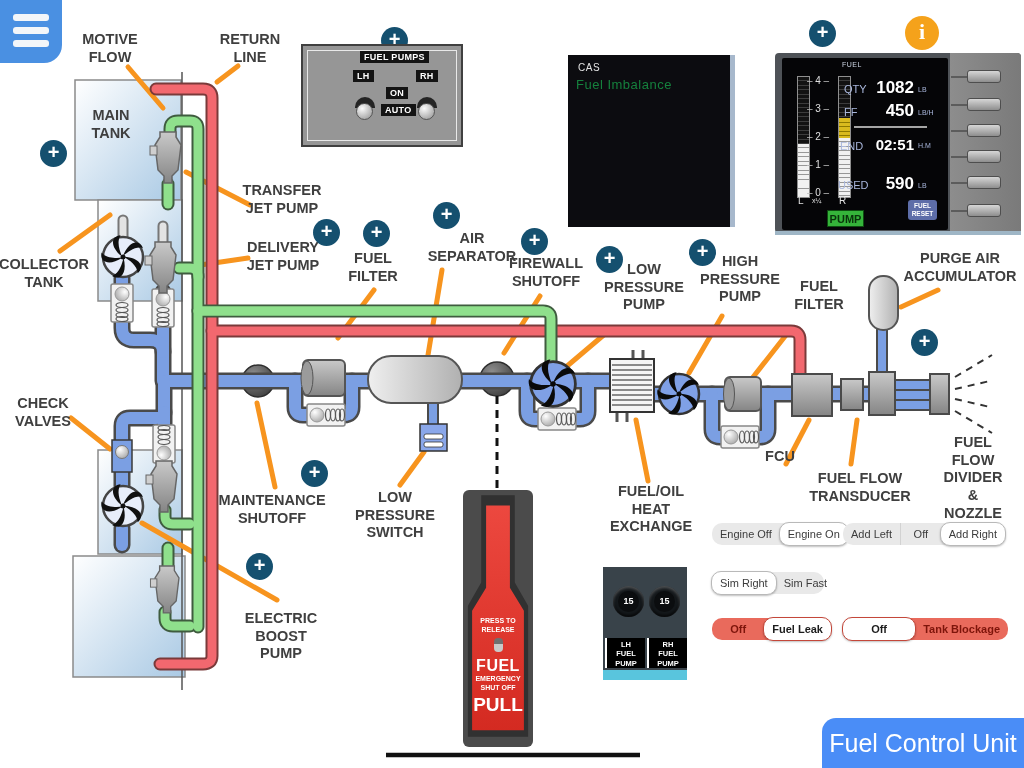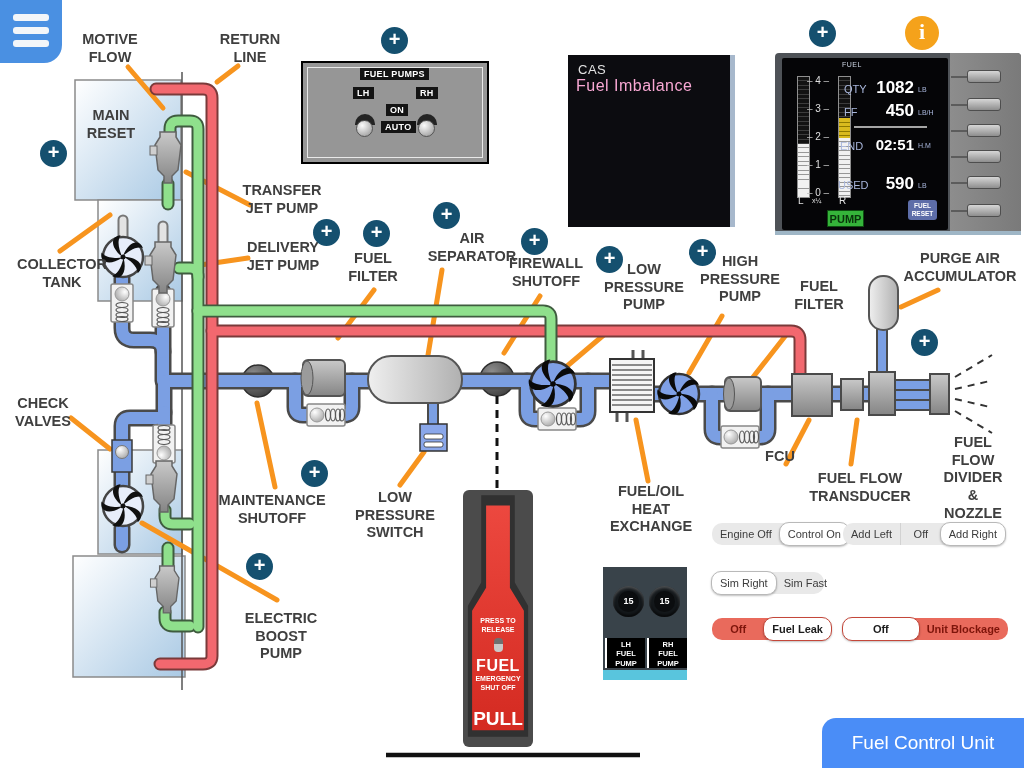--- a/index.html
+++ b/index.html
@@ -13,32 +13,32 @@
   
   .plus{position:absolute;width:27px;height:27px;border-radius:50%;background:#15506F;
         color:#fff;font-size:20px;font-weight:700;text-align:center;line-height:25px;cursor:pointer;}
   
   #menu{left:0;top:0;width:62px;height:63px;background:#4A90E2;border-radius:0 0 18px 0;}
   #menu .bar{position:absolute;left:13px;width:36px;height:7px;border-radius:3px;background:#f3f6f9;}
   
   #info{left:905px;top:16px;width:34px;height:34px;border-radius:50%;background:#F5A21B;color:#fff;
         font-family:"Liberation Serif",serif;font-weight:700;font-size:22px;text-align:center;line-height:32px;}
   
-  #fp-panel{left:301px;top:61px;width:188px;height:103px;background:#969696;border:2px solid #000000;box-sizing:border-box;}
+  #fp-panel{left:301px;top:44px;width:162px;height:103px;background:#969696;border:2px solid #404040;box-sizing:border-box;}
   #fp-inner{position:absolute;inset:4px;border:1.5px solid #e8e8e8;}
   .fp-tag{position:absolute;background:#141414;color:#fff;font-size:9px;font-weight:700;
           padding:1px 4px;letter-spacing:.3px;}
   .fp-arc{position:absolute;width:20px;height:11px;border-radius:10px 10px 0 0;background:#242424;}
   .fp-knob{position:absolute;width:17px;height:17px;border-radius:50%;
            background:radial-gradient(circle at 35% 30%,#fbfbfb,#8f8f8f);border:1px solid #555;box-sizing:border-box;}
   
   #cas{left:568px;top:55px;width:167px;height:172px;background:#0c0c10;}
   #cas .strip{position:absolute;right:0;top:0;width:5px;height:100%;background:#a7b8cc;}
-  #cas-title{position:absolute;left:10px;top:7px;font-size:13px;color:#e3e3e3;letter-spacing:.5px;}
-  #cas-msg{position:absolute;left:8px;top:22px;font-size:16px;color:#f9a8d4;letter-spacing:.5px;}
+  #cas-title{position:absolute;left:10px;top:7px;font-size:10px;color:#e3e3e3;letter-spacing:.5px;}
+  #cas-msg{position:absolute;left:8px;top:22px;font-size:13px;color:#15803d;letter-spacing:.5px;}
   
   #gauge{left:775px;top:53px;width:246px;height:180px;background:#4e5257;border-radius:4px;}
   #gauge .btncol{position:absolute;left:175px;top:0;width:71px;height:180px;
                  background:linear-gradient(90deg,#8d8d8d,#7a7a7a);border-radius:0 4px 4px 0;}
   .gbtn{position:absolute;left:17px;width:34px;height:13px;border-radius:3px;border:1px solid #4e4e4e;
         background:linear-gradient(180deg,#d6d6d6,#8e8e8e);box-sizing:border-box;}
   .gbtn::before{content:"";position:absolute;left:-17px;top:5px;width:16px;height:2px;background:#5c5c5c;}
   #screen{position:absolute;left:7px;top:5px;width:166px;height:172px;background:#050507;border-radius:2px;
           color:#fff;}
   #screen .ttl{position:absolute;left:60px;top:3px;font-size:7px;color:#cdd5e3;letter-spacing:.5px;}
@@ -72,33 +72,33 @@
   #pull{left:463px;top:490px;width:70px;height:257px;background:#4b4b4b;border-radius:6px;}
   #pull .recess{position:absolute;inset:0;background:#313131;
      clip-path:polygon(26% 2%,74% 2%,74% 36%,93% 45%,93% 96%,7% 96%,7% 45%,26% 36%);}
   #pull .red{position:absolute;inset:0;background:linear-gradient(180deg,#ee4a41,#d2281f);
      clip-path:polygon(33% 6%,67% 6%,67% 38%,87% 47%,87% 93.5%,13% 93.5%,13% 47%,33% 38%);}
   #pull .txt{position:absolute;left:0;top:127px;width:100%;text-align:center;color:#fff;}
   #pull .sm{font-size:7px;font-weight:700;line-height:1.25;}
   #pull .pill{display:inline-block;width:9px;height:14px;border-radius:4px;margin:3px 0 1px 0;
      background:linear-gradient(#6f6f6f 40%,#c9c9c9 40%);}
   #pull .big{font-size:16px;font-weight:700;letter-spacing:.5px;line-height:1.15;}
-  #pull .pullw{font-size:19px;font-weight:700;margin-top:16px;}
+  #pull .pullw{font-size:19px;font-weight:700;margin-top:2px;}
   
   .seg-group{position:absolute;display:flex;height:22px;background:#e9e9e9;border-radius:10px;
              font-size:11px;color:#3c3c3c;align-items:stretch;}
   .seg{flex:1;display:flex;align-items:center;justify-content:center;border-radius:10px;
        white-space:nowrap;padding:0 8px;cursor:pointer;}
   .seg.sel{background:#fff;border:1px solid #b9b9b9;box-shadow:0 1px 2px rgba(0,0,0,.25);margin:-1px;}
   .seg-group.red{background:#E96A5C;color:#7e150b;font-weight:600;}
   .seg-group.red .seg.sel{color:#1c1c1c;border-color:#c4473a;}
   .seg.div-l{border-left:1px solid #d2d2d2;border-radius:0;}
   
   #fcu-btn{left:822px;top:718px;width:202px;height:50px;background:#4A8DF7;border-radius:14px 0 0 0;
-           color:#fff;font-size:19px;text-align:center;line-height:50px;cursor:pointer;}
+           color:#fff;font-size:25px;text-align:center;line-height:50px;cursor:pointer;}
   svg{position:absolute;left:0;top:0;}
 </style>
 </head>
 <body>
 
 <svg width="1024" height="768" viewBox="0 0 1024 768">
   <defs>
     <linearGradient id="tankGrad" x1="0" y1="0" x2="1" y2="1">
       <stop offset="0" stop-color="#ffffff"></stop>
         <stop offset="1" stop-color="#a9c9e4"></stop>
@@ -335,24 +335,24 @@
   </g>
 
   <line x1="386" y1="755" x2="640" y2="755" stroke="#111" stroke-width="4.5"></line>
 </svg>
 
 <div class="lbl" style="left:110px;top:31px">MOTIVE
 FLOW</div>
 <div class="lbl" style="left:250px;top:31px">RETURN
 LINE</div>
 <div class="lbl" style="left:111px;top:107px">MAIN
-RESET</div>
+TANK</div>
 <div class="lbl" style="left:282px;top:182px">TRANSFER
 JET PUMP</div>
-<div class="lbl" style="left:62px;top:256px">COLLECTOR
+<div class="lbl" style="left:44px;top:256px">COLLECTOR
 TANK</div>
 <div class="lbl" style="left:283px;top:239px">DELIVERY
 JET PUMP</div>
 <div class="lbl" style="left:373px;top:250px">FUEL
 FILTER</div>
 <div class="lbl" style="left:472px;top:230px">AIR
 SEPARATOR</div>
 <div class="lbl" style="left:546px;top:255px">FIREWALL
 SHUTOFF</div>
 <div class="lbl" style="left:644px;top:261px">LOW
@@ -498,33 +498,33 @@
     <div><span class="pill"></span></div>
     <div class="big">FUEL</div>
     <div class="sm pre">EMERGENCY
 SHUT OFF</div>
     <div class="pullw">PULL</div>
   </div>
 </div>
 
 <div class="seg-group" style="left:712px;top:523px;width:119px">
   <div class="seg">Engine Off</div>
-  <div class="seg sel">Control On</div>
+  <div class="seg sel">Engine On</div>
 </div>
 <div class="seg-group" style="left:843px;top:523px;width:162px">
   <div class="seg">Add Left</div>
   <div class="seg div-l">Off</div>
   <div class="seg sel">Add Right</div>
 </div>
 <div class="seg-group" style="left:712px;top:572px;width:112px">
   <div class="seg sel">Sim Right</div>
   <div class="seg">Sim Fast</div>
 </div>
 <div class="seg-group red" style="left:712px;top:618px;width:119px">
   <div class="seg">Off</div>
   <div class="seg sel">Fuel Leak</div>
 </div>
 <div class="seg-group red" style="left:843px;top:618px;width:165px">
   <div class="seg sel">Off</div>
-  <div class="seg">Unit Blockage</div>
+  <div class="seg">Tank Blockage</div>
 </div>
 
 <div class="abs" id="fcu-btn">Fuel Control Unit</div>
 
 </body></html>

